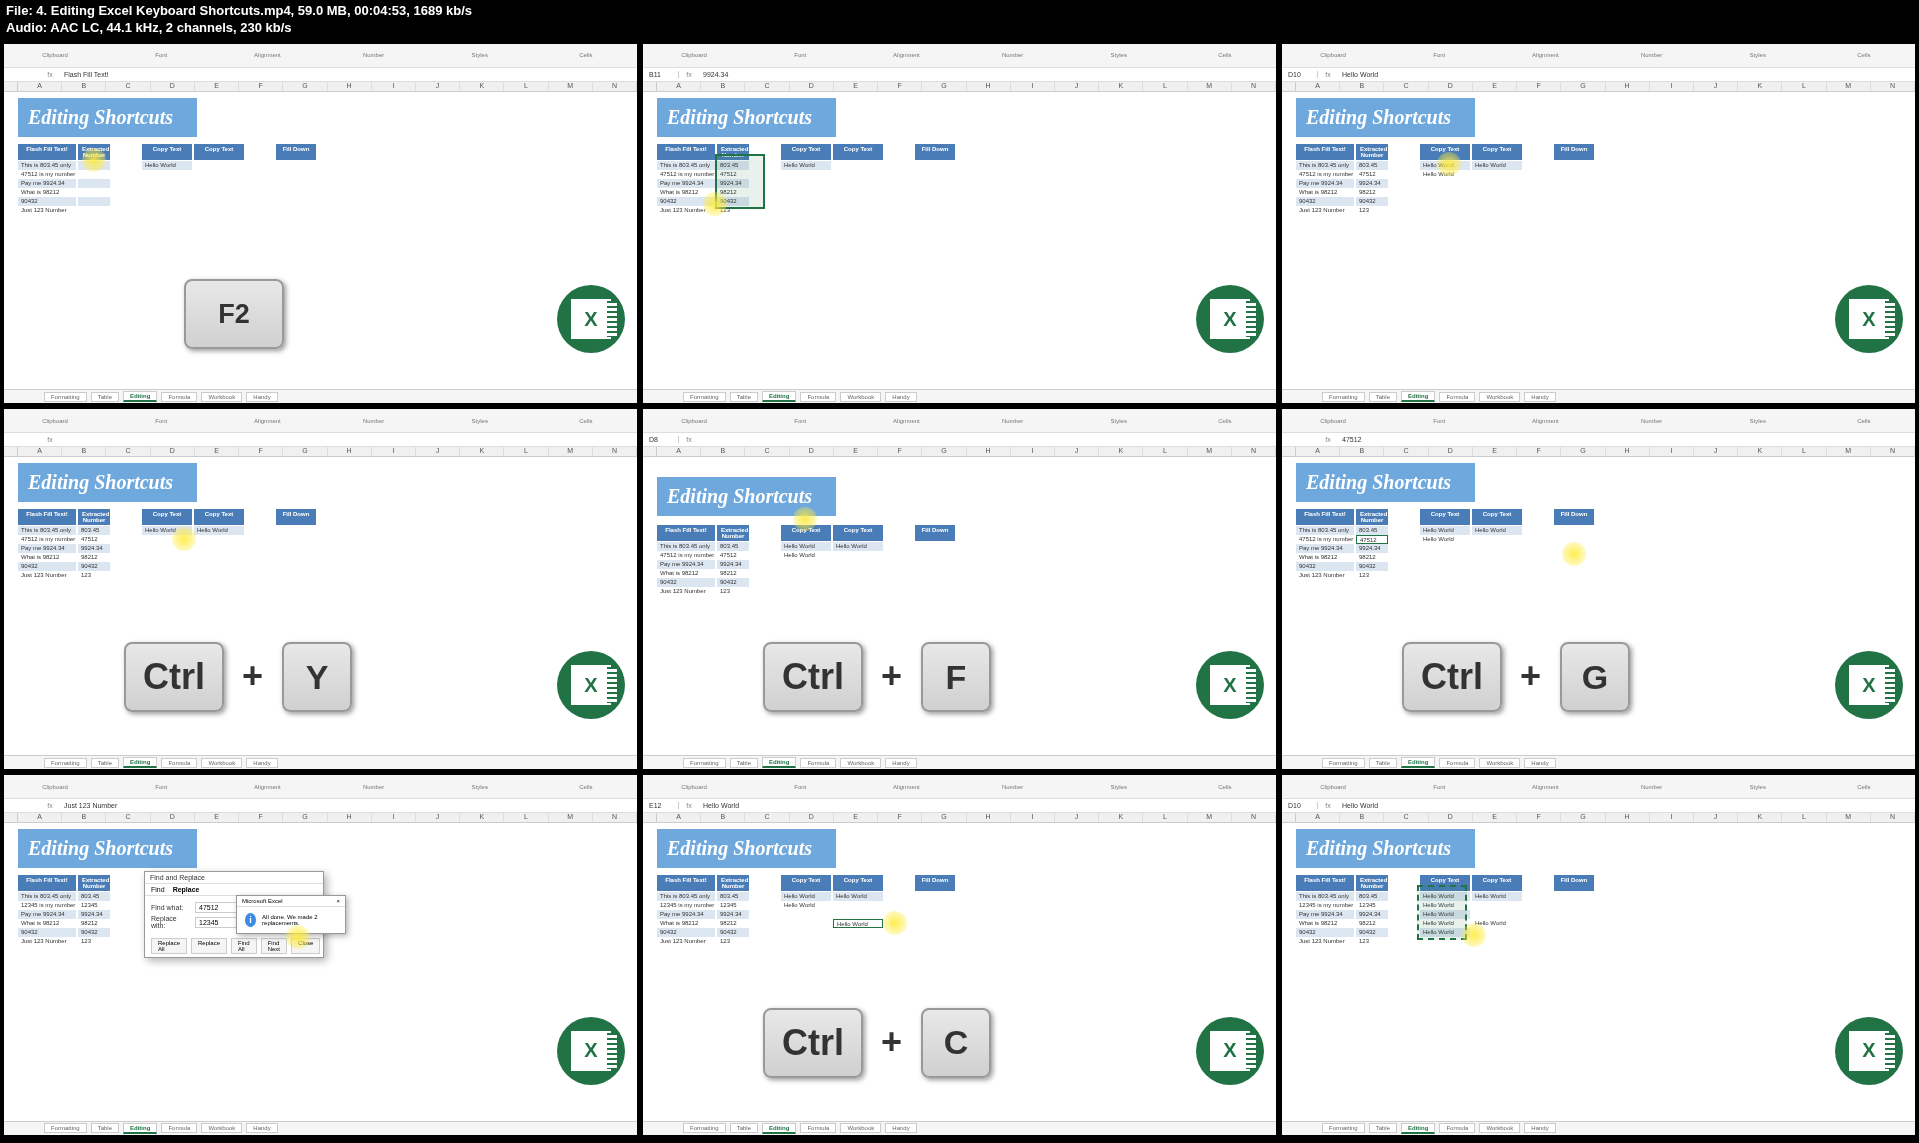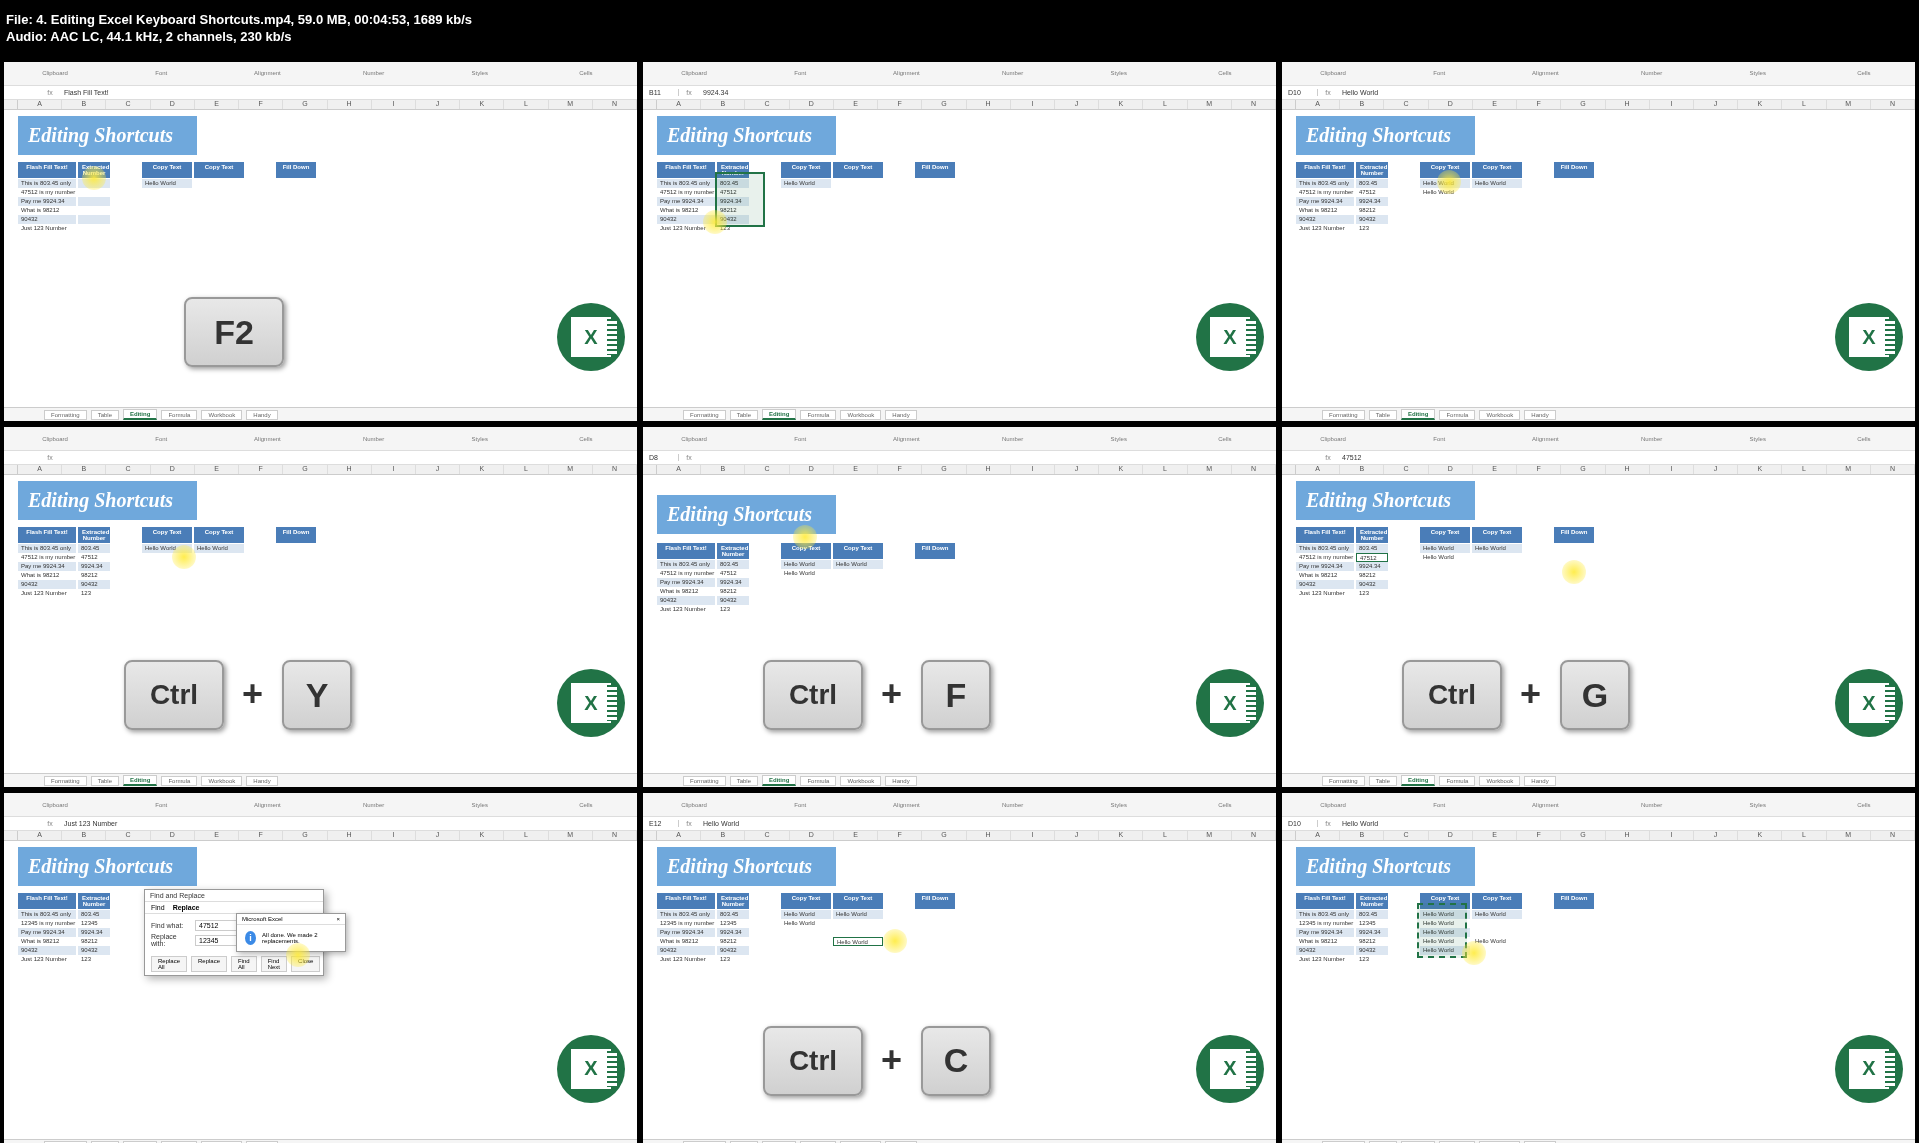--- a/index.html
+++ b/index.html
@@ -1,17 +1,17 @@
 <!DOCTYPE html>
 <html><head>
 <meta charset="utf-8">
 <style>
   * { margin: 0; padding: 0; box-sizing: border-box; }
   body { background: #000; width: 1919px; height: 1143px; font-family: Arial, sans-serif; }
-  .header-info { color: #fff; font-size: 13px; font-weight: bold; padding: 12px 6px; line-height: 1.3; }
+  .header-info { color: #fff; font-size: 13px; font-weight: bold; padding: 3px 6px; line-height: 1.3; }
   .grid { display: grid; grid-template-columns: repeat(3, 1fr); grid-template-rows: repeat(3, 1fr); gap: 6px; padding: 4px; height: calc(1143px - 44px); }
   .thumb { background: #fff; position: relative; overflow: hidden; }
   .ribbon { height: 24px; background: #f5f5f5; border-bottom: 1px solid #ddd; display: flex; align-items: center; font-size: 6px; color: #777; padding: 0 8px; gap: 20px; }
   .ribbon-group { flex: 1; text-align: center; }
   .formula-bar { height: 14px; background: #fff; border-bottom: 1px solid #ddd; display: flex; align-items: center; font-size: 7px; padding: 0 6px; color: #333; }
   .fb-cell { width: 30px; border-right: 1px solid #ccc; padding-right: 4px; }
   .fb-fx { width: 20px; text-align: center; color: #888; }
   .fb-content { flex: 1; padding-left: 4px; }
   .col-headers { height: 10px; background: #f0f0f0; display: flex; border-bottom: 1px solid #ccc; }
   .rowh { width: 14px; background: #f0f0f0; border-right: 1px solid #ccc; }
@@ -23,21 +23,21 @@
   .hdr-cell { background: #4a7db8; color: #fff; font-size: 6px; font-weight: bold; padding: 2px 4px; text-align: center; }
   .data-row { display: flex; gap: 2px; height: 9px; }
   .data-cell { font-size: 6px; padding: 1px 3px; color: #333; overflow: hidden; white-space: nowrap; }
   .alt { background: #dce6f1; }
   .col-a { width: 58px; }
   .col-b { width: 32px; }
   .col-c { width: 50px; margin-left: 30px; }
   .col-d { width: 50px; }
   .col-e { width: 40px; margin-left: 30px; }
   .highlight { position: absolute; background: radial-gradient(circle, rgba(255,235,59,0.9) 0%, rgba(255,235,59,0.3) 70%, transparent 100%); border-radius: 50%; }
-  .key { position: absolute; background: linear-gradient(#e8e8e8, #d0d0d0); border: 2px solid #999; border-radius: 8px; box-shadow: 2px 2px 5px rgba(0,0,0,0.4); display: flex; align-items: center; justify-content: center; font-size: 28px; font-weight: bold; color: #333; font-family: Arial, sans-serif; }
+  .key { position: absolute; background: linear-gradient(#e8e8e8, #d0d0d0); border: 2px solid #999; border-radius: 8px; box-shadow: 2px 2px 5px rgba(0,0,0,0.4); display: flex; align-items: center; justify-content: center; font-size: 36px; font-weight: bold; color: #333; font-family: Arial, sans-serif; }
   .plus { position: absolute; font-size: 36px; font-weight: bold; color: #333; }
   .excel-logo { position: absolute; bottom: 18px; right: 12px; width: 68px; height: 68px; background: #217346; border-radius: 50%; display: flex; align-items: center; justify-content: center; }
   .excel-logo-inner { width: 40px; height: 40px; background: #fff; display: flex; align-items: center; justify-content: center; font-size: 20px; font-weight: bold; color: #217346; position: relative; }
   .excel-logo-inner::after { content: ''; position: absolute; right: -6px; top: 2px; bottom: 2px; width: 10px; background: repeating-linear-gradient(#217346 0, #217346 2px, #fff 2px, #fff 5px); }
   .sheet-tabs { position: absolute; bottom: 0; left: 0; right: 0; height: 14px; background: #f5f5f5; border-top: 1px solid #ccc; display: flex; align-items: center; font-size: 6px; color: #666; padding: 0 40px; gap: 4px; }
   .tab { padding: 1px 6px; border: 1px solid #ccc; background: #fff; }
   .tab.active { background: #fff; color: #217346; font-weight: bold; border-bottom: 2px solid #217346; }
   .dialog { position: absolute; background: #fff; border: 1px solid #999; box-shadow: 3px 3px 8px rgba(0,0,0,0.3); font-size: 7px; }
   .dialog-title { background: #fff; padding: 2px 5px; border-bottom: 1px solid #ddd; color: #333; }
   .dialog-body { padding: 4px 6px; }
@@ -124,21 +124,21 @@
         <div class="data-row">
             <div class="data-cell col-a alt">90432</div>
             <div class="data-cell col-b alt"></div>
           </div>
         <div class="data-row">
             <div class="data-cell col-a">Just 123 Number</div>
             <div class="data-cell col-b"></div>
           </div>
       </div>
       <div class="highlight" style="top:56px; left:78px; width:24px; height:24px;"></div>
-      <div class="key" style="bottom:22px; left:180px; width:100px; height:70px; font-size:34px;">F2</div>
+      <div class="key" style="bottom:22px; left:180px; width:100px; height:70px; font-size:27px;">F2</div>
       <div class="excel-logo">
           <div class="excel-logo-inner">X</div>
         </div>
     </div>
     <div class="sheet-tabs">
       <span class="tab">Formatting</span>
       <span class="tab">Table</span>
       <span class="tab active">Editing</span>
       <span class="tab">Formula</span>
       <span class="tab">Workbook</span>

